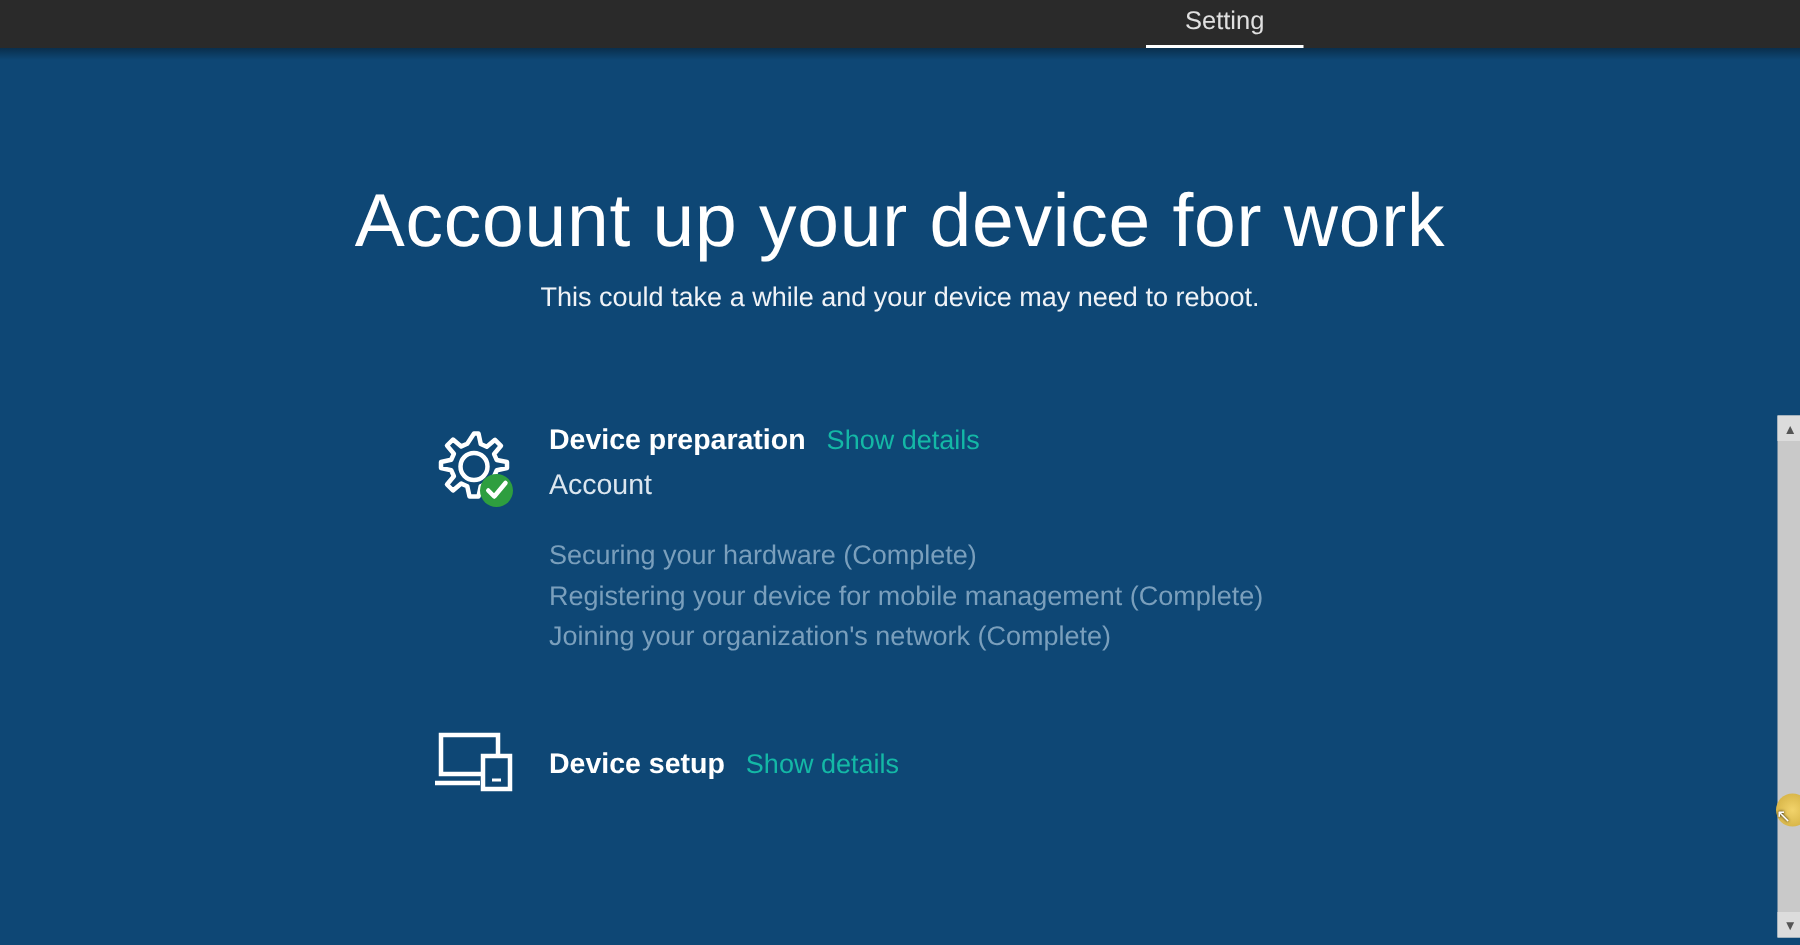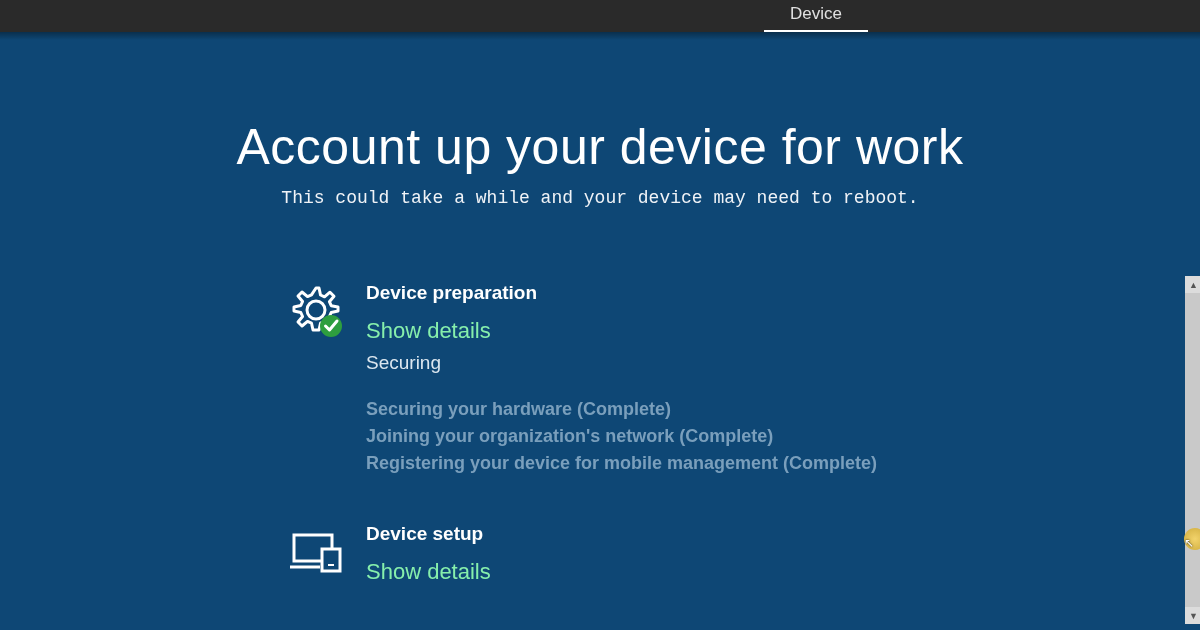--- a/index.html
+++ b/index.html
@@ -38,61 +38,60 @@
       font-size: 50px;
       font-weight: 300;
       letter-spacing: 0.5px;
     }
     .subtitle {
       text-align: center;
       font-size: 18px;
       font-weight: 400;
       margin-top: 12px;
       color: #f0f3f7;
-      font-family: Liberation Mono, monospace;
     }
     .list-area {
       position: relative;
       margin: 74px auto 0;
       width: 620px;
     }
     .section { display: flex; }
     .sec-icon {
       width: 56px;
       flex-shrink: 0;
       padding-top: 2px;
     }
     .sec-body {
       flex: 1;
       padding-left: 20px;
     }
-    .sec-head { display: flex; align-items: baseline; gap: 14px; flex-direction: column; }
+    .sec-head { display: flex; align-items: baseline; gap: 14px; }
     .sec-title {
       font-size: 19px;
       font-weight: 600;
       color: #fff;
     }
     .sec-link {
-      font-size: 22px;
+      font-size: 18px;
       font-weight: 400;
-      color: #86efac;
+      color: #14b8a6;
       cursor: pointer;
     }
     .sec-status {
       font-size: 19px;
       color: #dbe6ef;
       font-weight: 300;
       margin-top: 8px;
     }
     .sec-sub {
       margin-top: 22px;
       font-size: 18px;
       line-height: 1.5;
       color: #7a9fbc;
-      font-weight: 700;
+      font-weight: 400;
     }
     .section + .section { margin-top: 46px; align-items: center; }
     .scrollbar {
       position: absolute;
       right: -292px;
       top: -6px;
       width: 17px;
       height: 348px;
       background: #c9c9c9;
     }
@@ -123,21 +122,21 @@
       top: 254px;
       color: #fff;
       font-size: 12px;
       text-shadow: 0 0 2px #000;
     }
   </style>
 </head>
 <body>
 
 <div class="topbar">
-  <div class="tab">Device</div>
+  <div class="tab">Setting</div>
 </div>
 <div class="shadow-strip"></div>
 
 <div class="main">
   <h1 class="title">Account up your device for work</h1>
   <div class="subtitle">This could take a while and your device may need to reboot.</div>
 
   <div class="list-area">
 
     <div class="section">
@@ -149,25 +148,25 @@
           </g>
           <circle cx="41" cy="42" r="11" fill="#2e9e3f"></circle>
           <path d="M35.5 42 L39.5 46 L47 37" fill="none" stroke="#fff" stroke-width="3" stroke-linecap="round" stroke-linejoin="round"></path>
         </svg>
       </div>
       <div class="sec-body">
         <div class="sec-head">
           <span class="sec-title">Device preparation</span>
           <span class="sec-link">Show details</span>
         </div>
-        <div class="sec-status">Securing</div>
+        <div class="sec-status">Account</div>
         <div class="sec-sub">
           <div>Securing your hardware (Complete)</div>
+          <div>Registering your device for mobile management (Complete)</div>
           <div>Joining your organization's network (Complete)</div>
-          <div>Registering your device for mobile management (Complete)</div>
         </div>
       </div>
     </div>
 
     <div class="section">
       <div class="sec-icon">
         <svg width="56" height="44" viewBox="0 0 56 44">
           <g fill="none" stroke="#fff" stroke-width="3">
             <rect x="4" y="4" width="38" height="26"></rect>
             <line x1="0" y1="36" x2="30" y2="36"></line>

